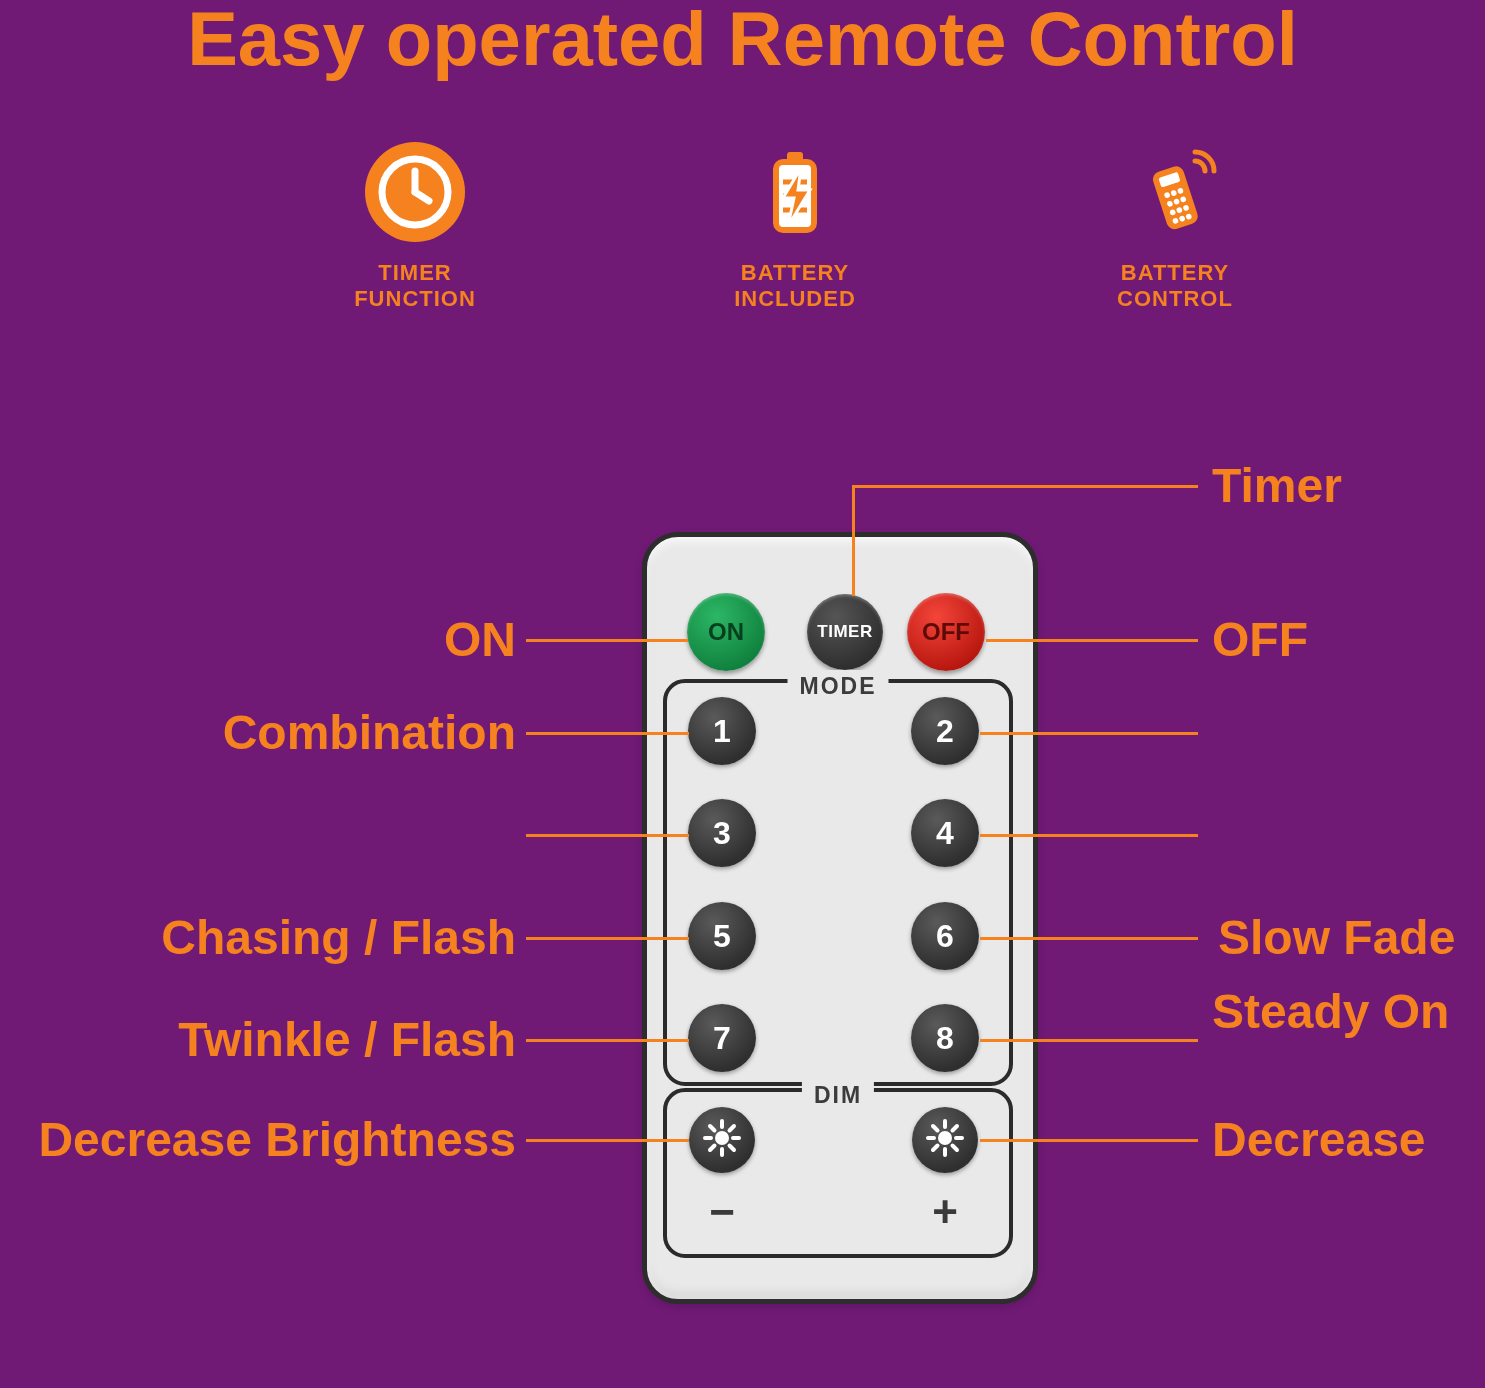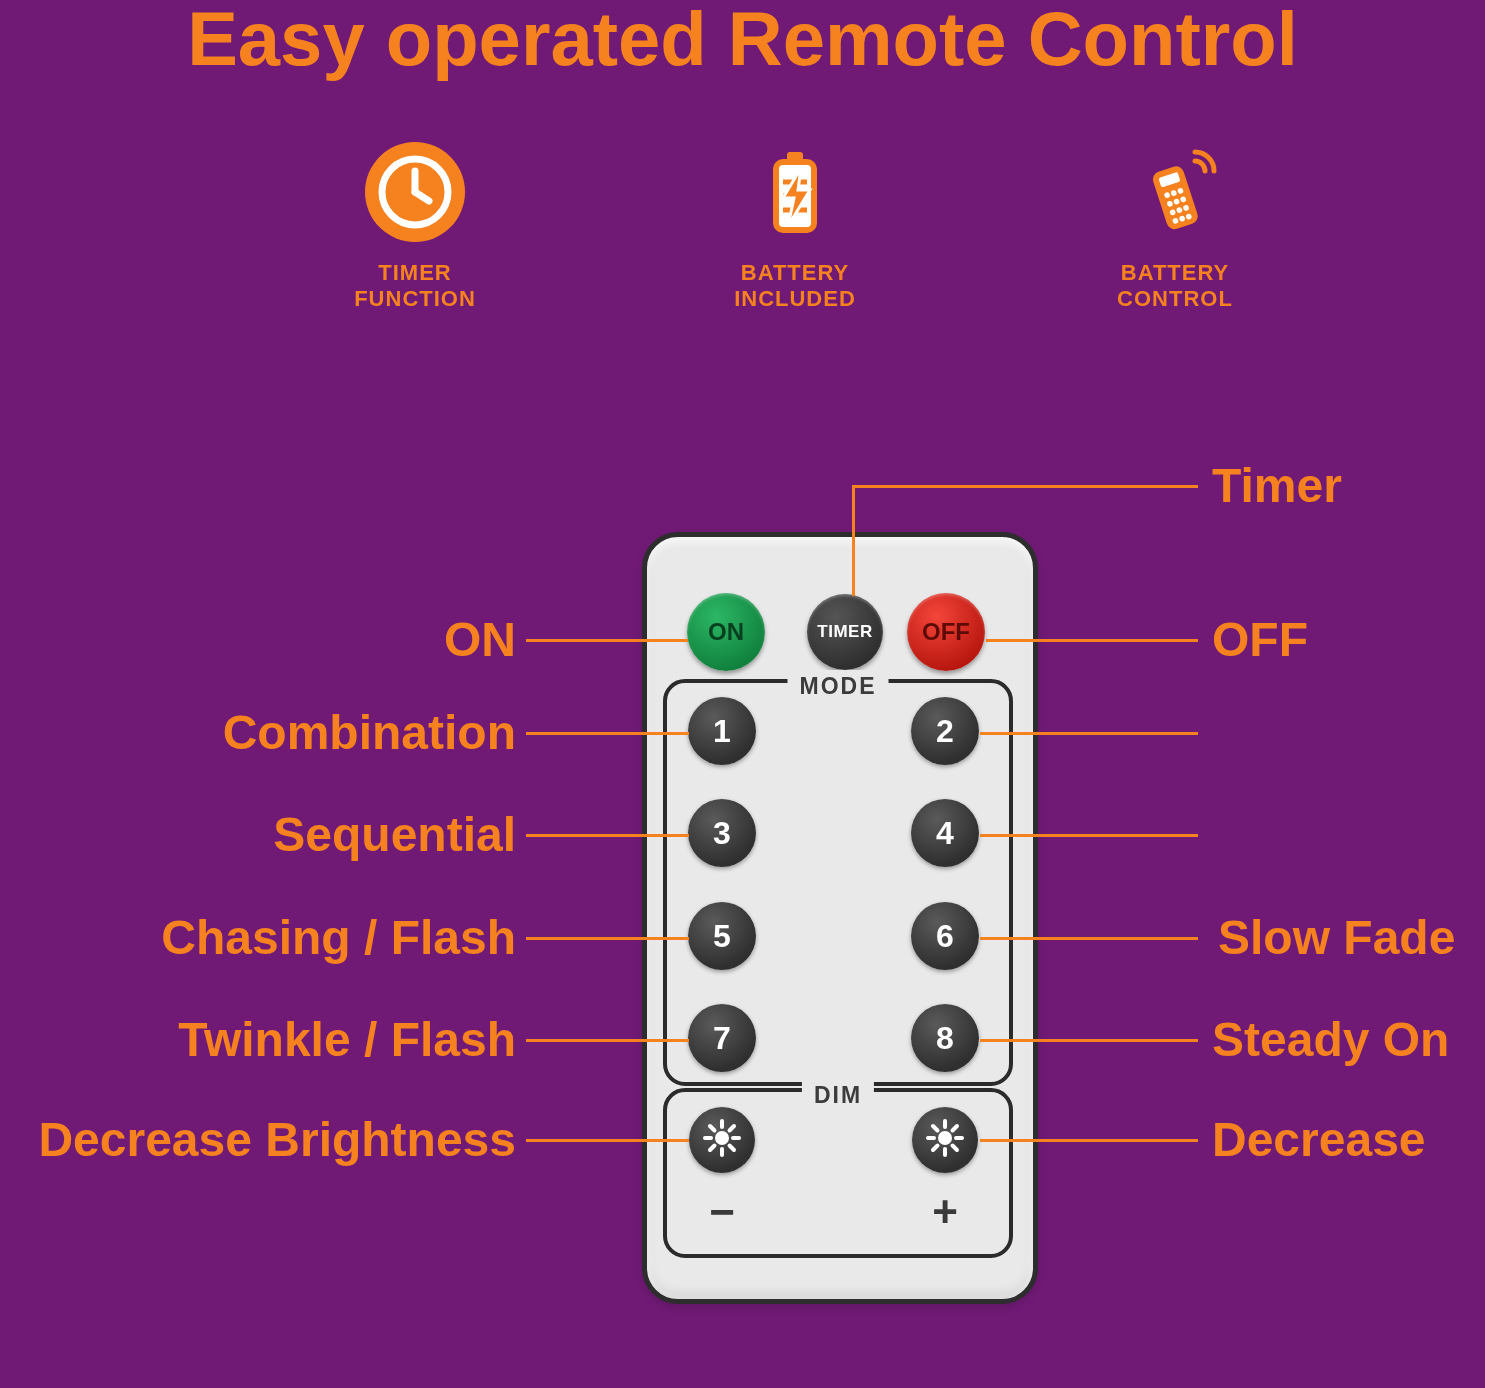--- a/index.html
+++ b/index.html
@@ -287,24 +287,23 @@
   <div class="callout-line vert" style="left:852px;top:485px;height:111px;"></div>
   <div class="callout-line" style="left:986px;top:639px;width:212px;"></div>
   <div class="callout-line" style="left:980px;top:732px;width:218px;"></div>
   <div class="callout-line" style="left:980px;top:834px;width:218px;"></div>
   <div class="callout-line" style="left:980px;top:937px;width:218px;"></div>
   <div class="callout-line" style="left:980px;top:1039px;width:218px;"></div>
   <div class="callout-line" style="left:980px;top:1139px;width:218px;"></div>
 
   <div class="callout-label side-left" style="top:612px;">ON</div>
   <div class="callout-label side-left" style="top:705px;">Combination</div>
-  <div class="callout-label side-left" style="top:807px;">Sequential</div>
   <div class="callout-label side-left" style="top:910px;text-align:right;">Chasing / Flash</div>
   <div class="callout-label side-left" style="top:1012px;">Twinkle / Flash</div>
   <div class="callout-label side-left" style="top:1112px;">Decrease Brightness</div>
 
   <div class="callout-label side-right" style="top:458px;">Timer</div>
   <div class="callout-label side-right" style="top:612px;">OFF</div>
   <div class="callout-label side-right" style="top:910px;margin-left:6px;">Slow Fade</div>
-  <div class="callout-label side-right" style="top:1012px;">Steady On</div>
+  <div class="callout-label side-right" style="top:984px;">Steady On</div>
   <div class="callout-label side-right" style="top:1112px;">Decrease</div>
 
 </div>
 
 </body></html>

